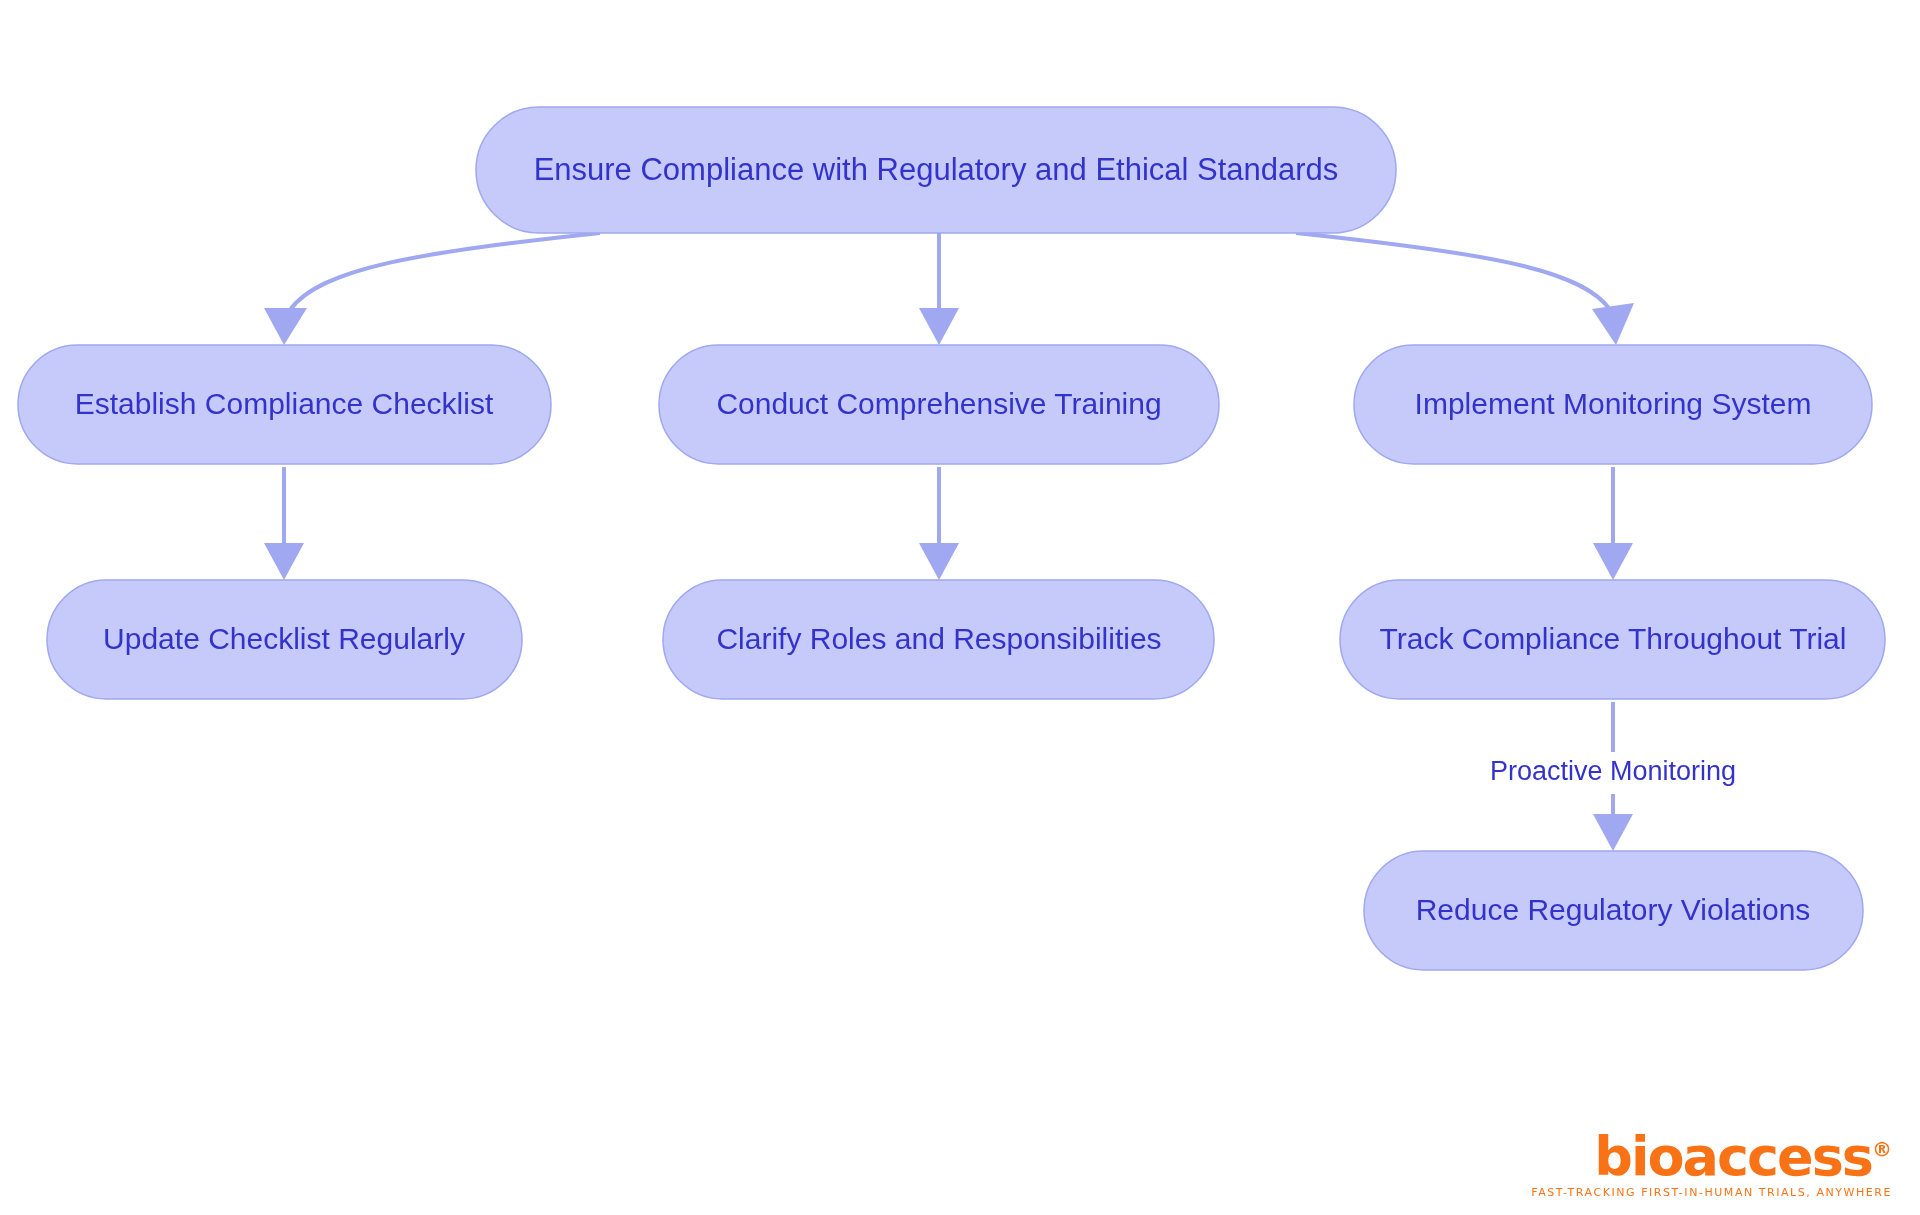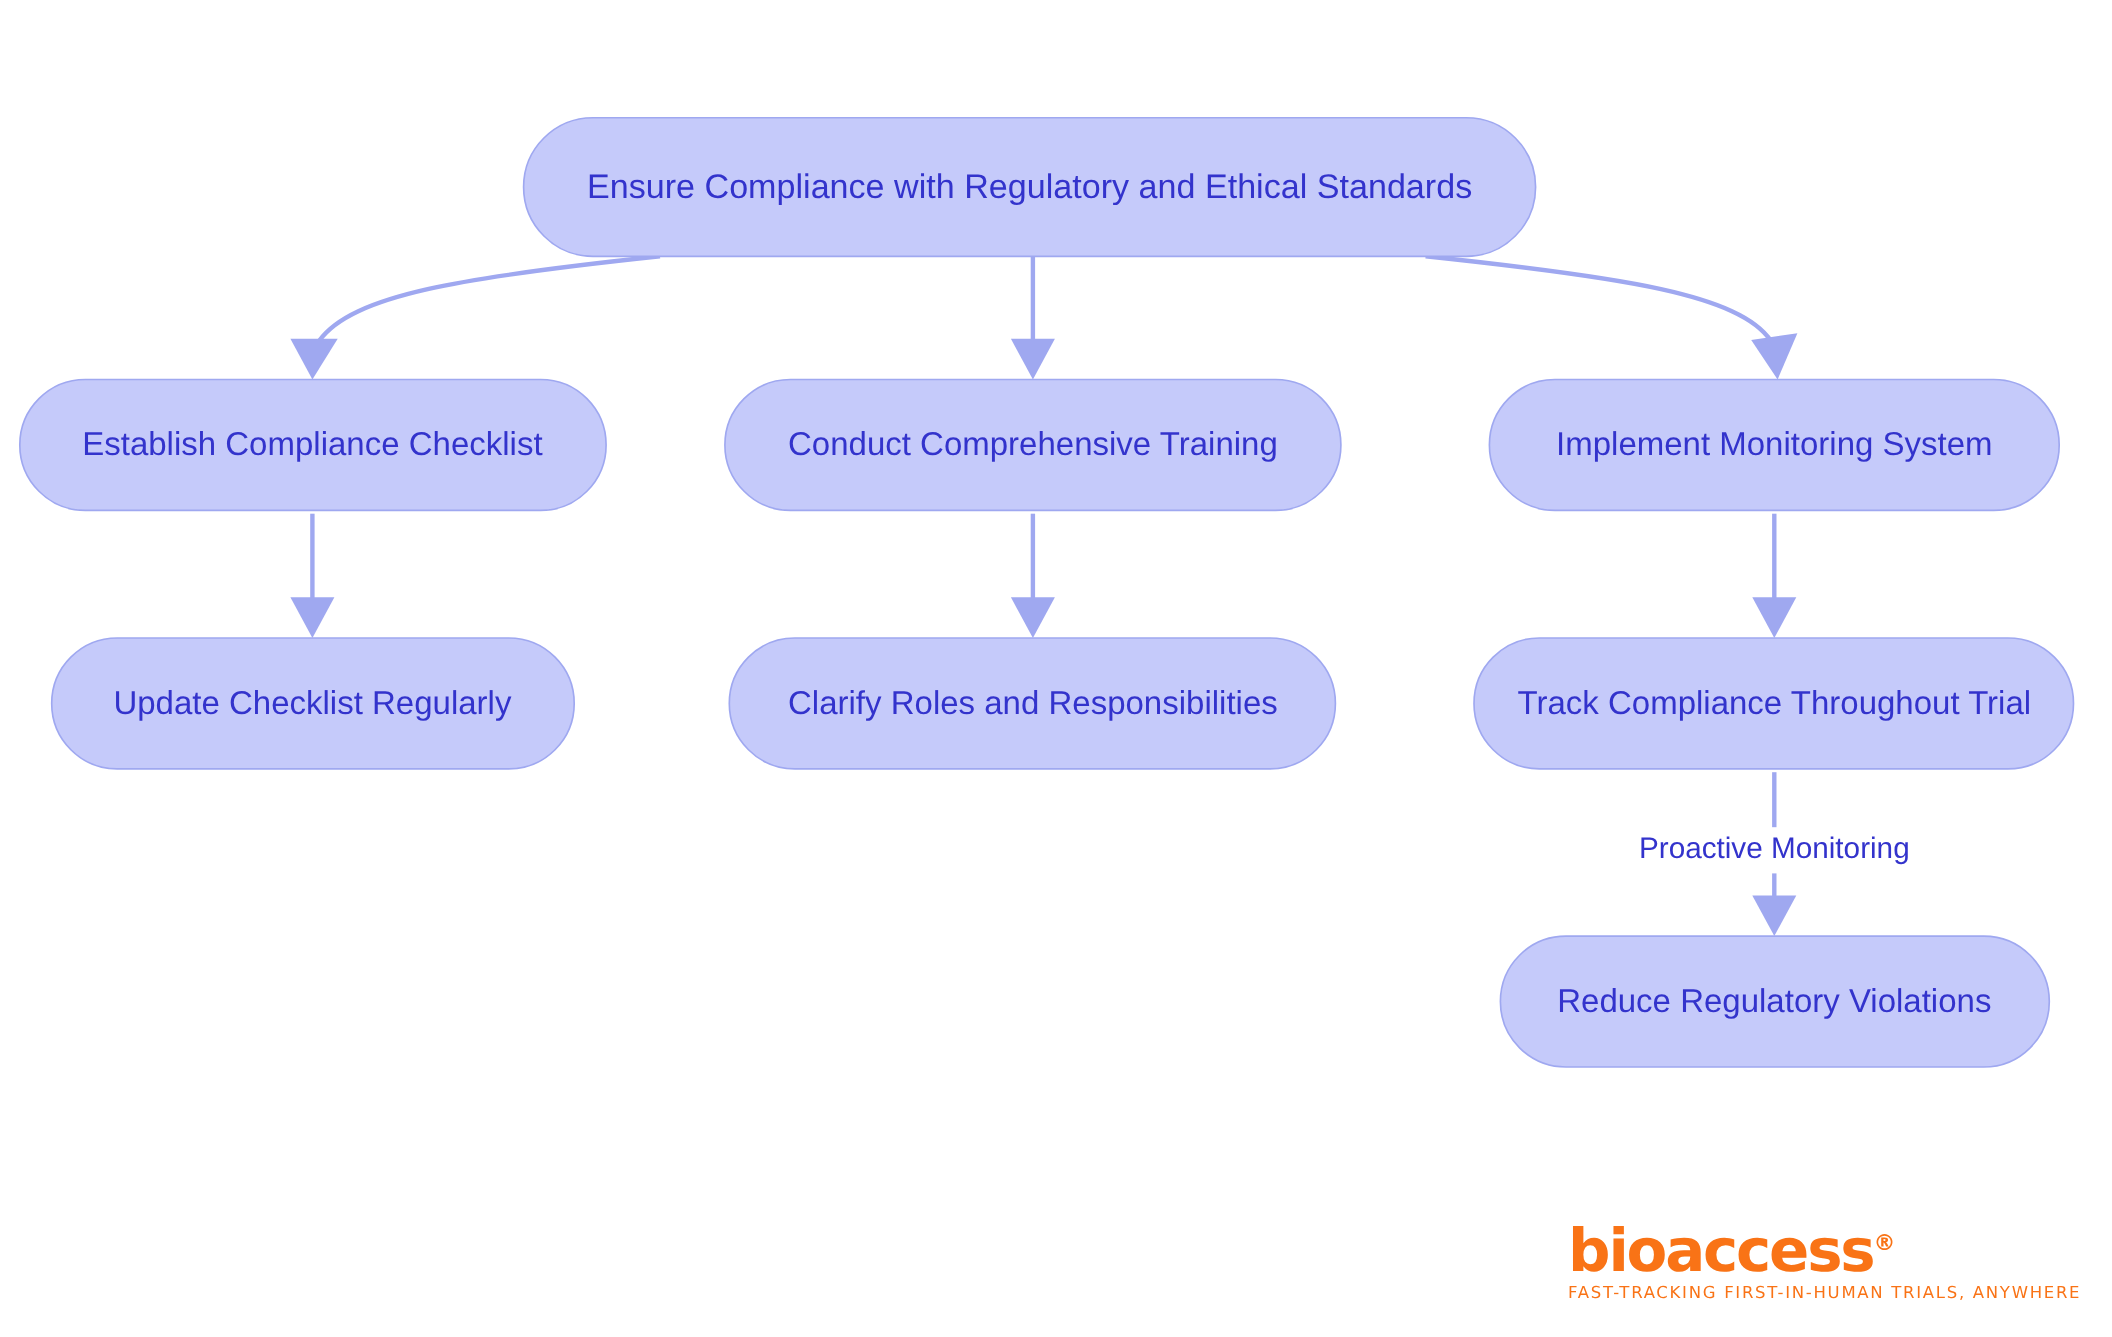--- a/index.html
+++ b/index.html
@@ -49,42 +49,42 @@
   .edge-label {
     fill: #3333cc;
     font-family: "Liberation Sans", sans-serif;
     font-size: 27px;
     text-anchor: middle;
     dominant-baseline: middle;
   }
   #brand {
     position: absolute;
     right: 28px;
-    bottom: 31px;
-    text-align: left;
+    bottom: 16px;
+    text-align: right;
     user-select: none;
   }
   #brand-wordmark {
     font-family: "DejaVu Sans", sans-serif;
     font-weight: bold;
     font-size: 54px;
     color: #f97316;
     letter-spacing: -2px;
     line-height: 1;
     position: relative;
     display: inline-block;
   }
   #brand-reg {
     font-size: 20px;
     vertical-align: super;
     letter-spacing: 0;
   }
   #brand-tagline {
     font-family: "DejaVu Sans", sans-serif;
-    font-size: 15px;
+    font-size: 11px;
     color: #f97316;
     letter-spacing: 1.55px;
     margin-top: 2px;
     white-space: nowrap;
   }
 </style>
 </head>
 <body>
 
 <svg id="flowchart" viewBox="0 0 1920 1215" xmlns="http://www.w3.org/2000/svg">

